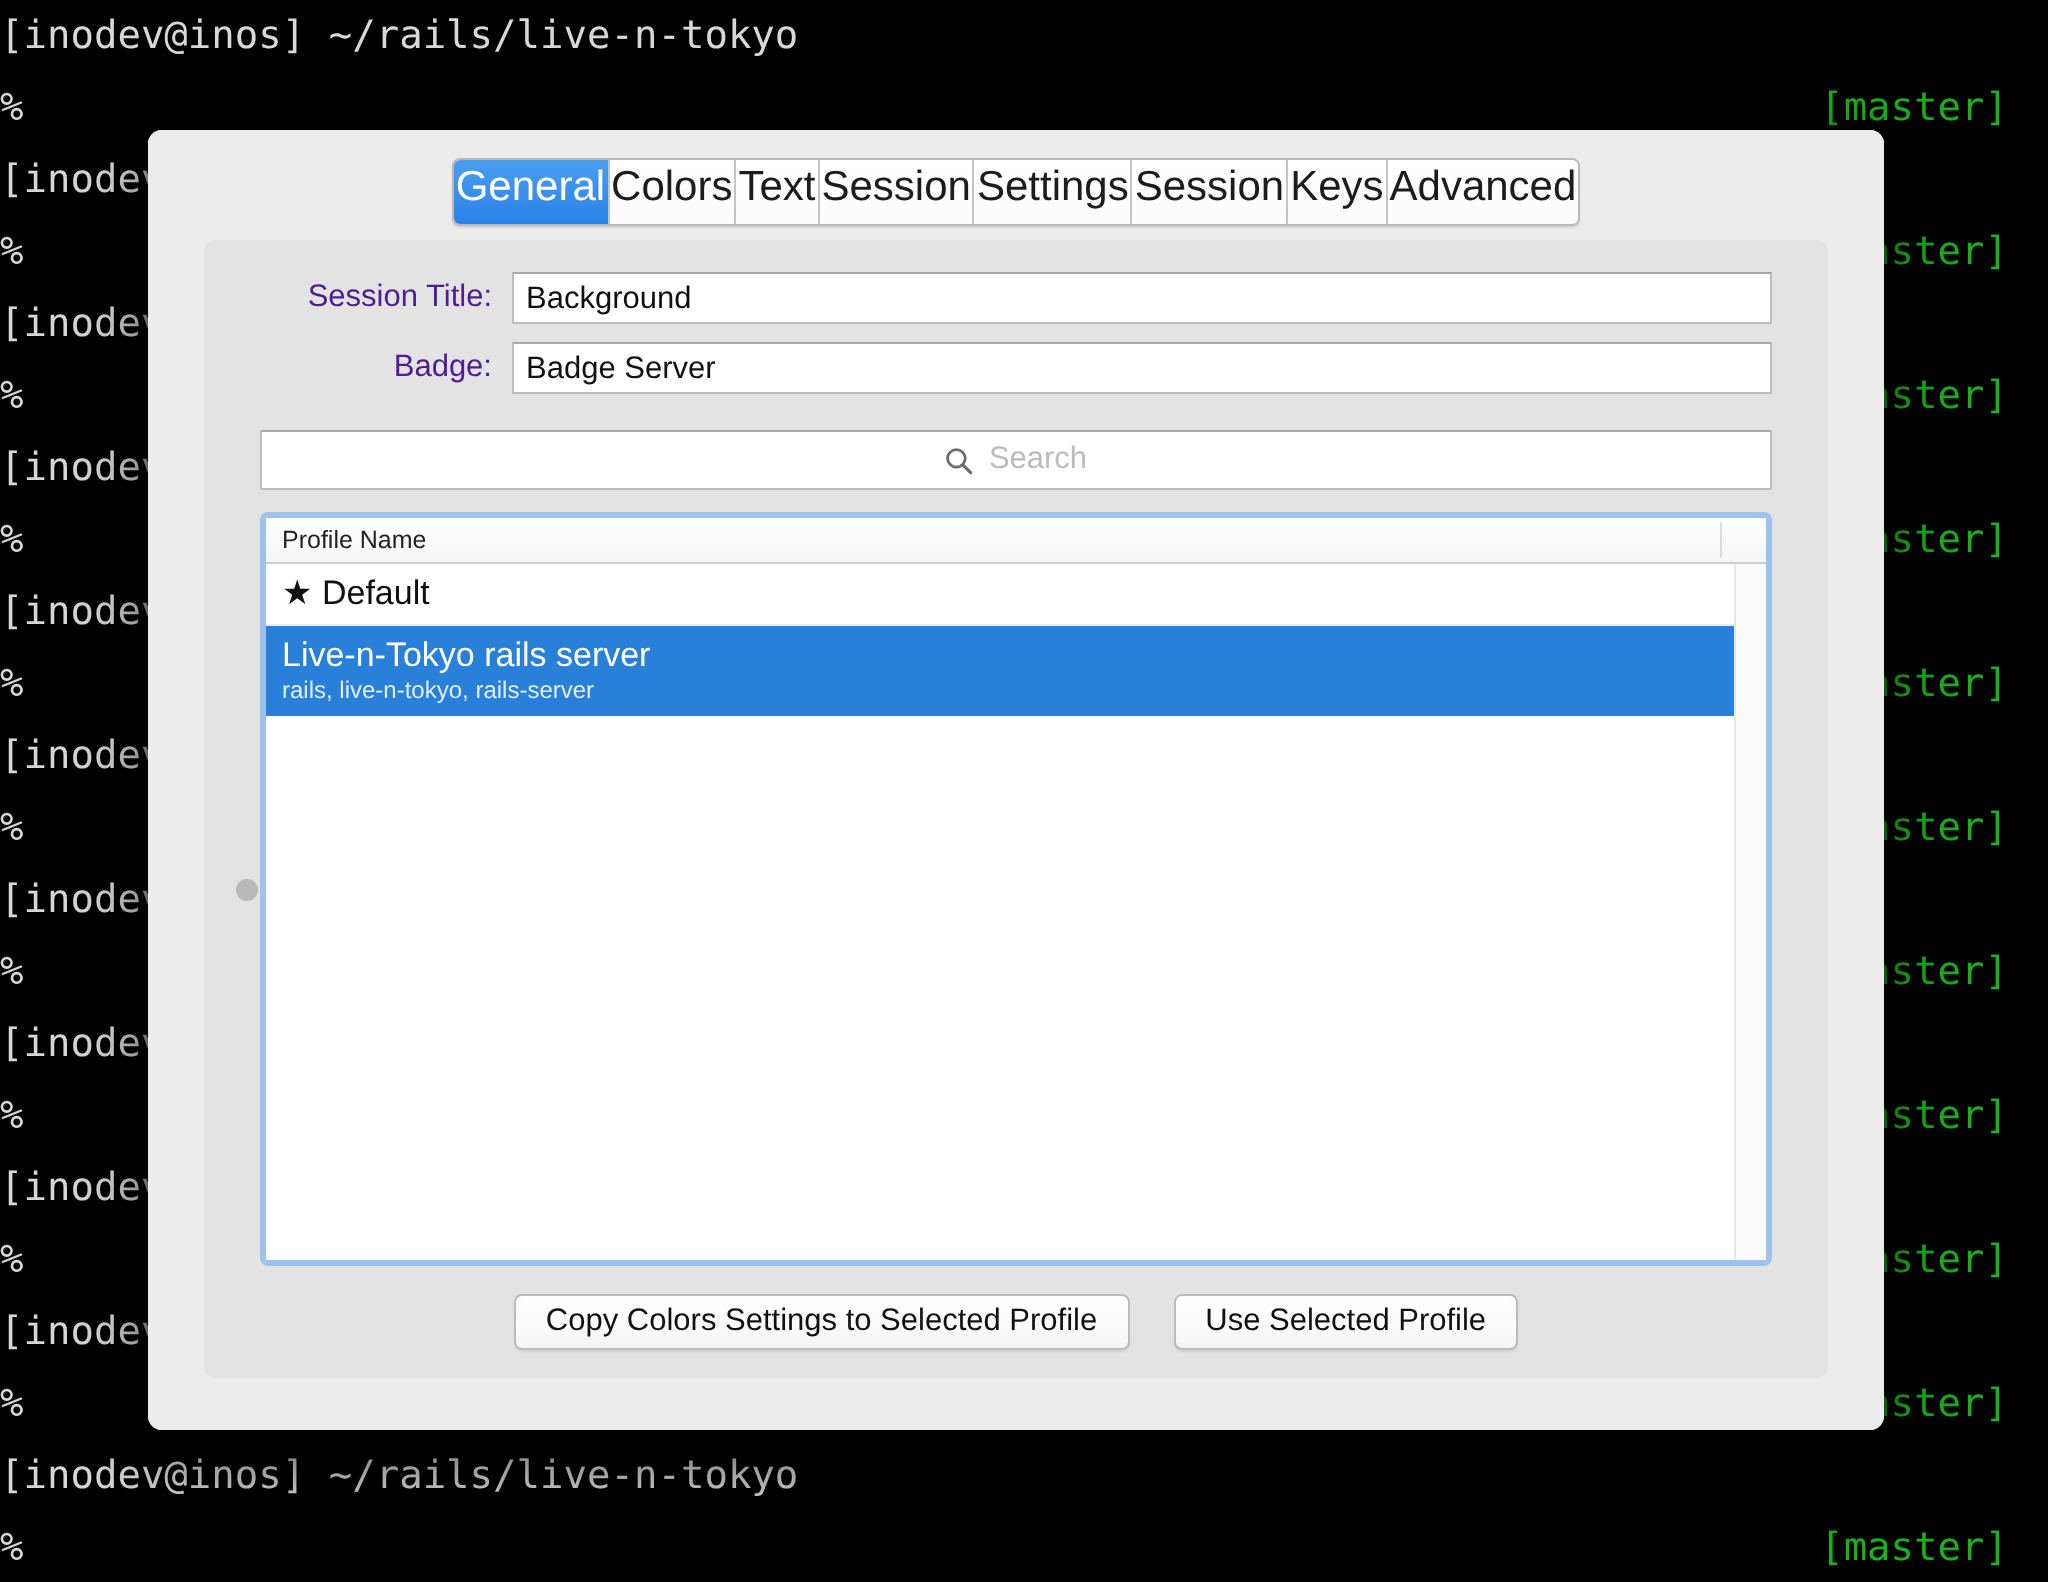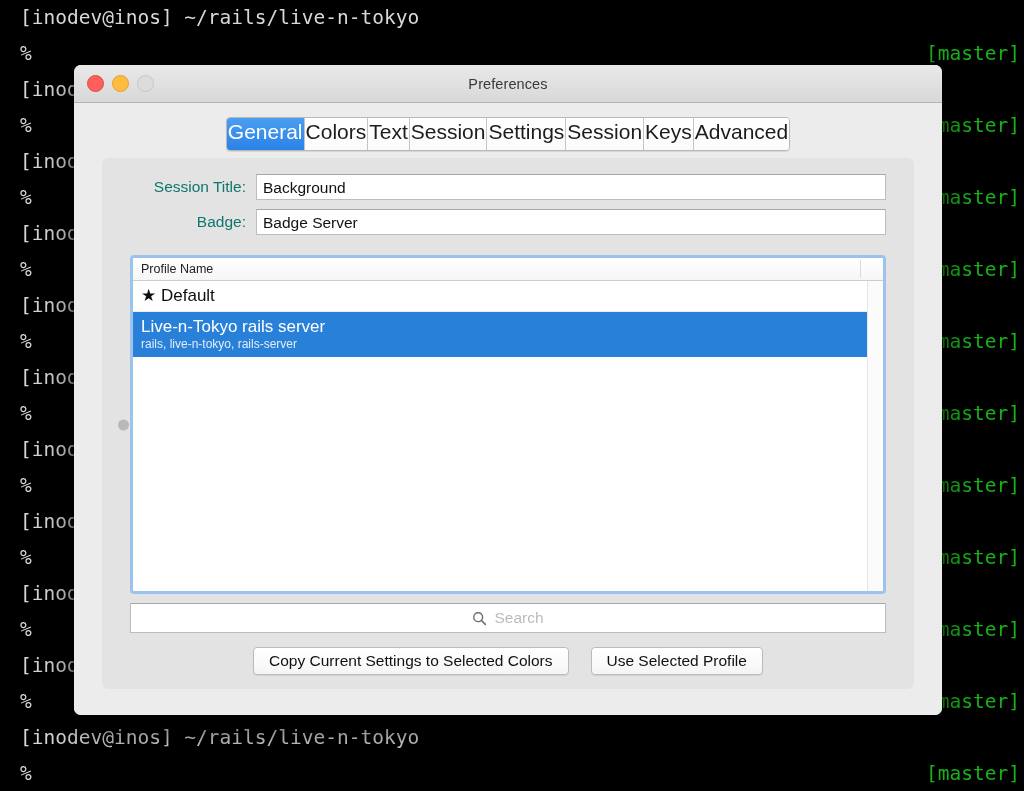--- a/index.html
+++ b/index.html
@@ -25,26 +25,26 @@
     line-height: 36px;
     padding: 0;
     box-sizing: border-box;
     overflow: hidden;
   }
   .term-line {
     position: relative;
     height: 36px;
     white-space: pre;
     color: #d8d8d8;
-    padding-left: 20px;
+    padding-left: 0;
     box-sizing: border-box;
   }
   .term-line .branch {
     position: absolute;
-    right: 4px;
+    right: 20px;
     top: 0;
     color: #19b219;
   }
 
   
   #prefs-window {
     position: absolute;
     left: 74px;
     top: 65px;
     width: 868px;
@@ -158,21 +158,21 @@
   
   .form-row {
     display: flex;
     align-items: center;
     margin-bottom: 9px;
   }
   .form-label {
     width: 126px;
     text-align: right;
     font-size: 15.5px;
-    color: #0f766e;
+    color: #4c1d95;
     padding-right: 10px;
     font-weight: 400;
     box-sizing: border-box;
   }
   .text-field {
     flex: 1 1 auto;
     height: 26px;
     background: #ffffff;
     border: 1px solid #bdbdbd;
     border-top-color: #a7a7a7;
@@ -333,28 +333,20 @@
       <div class="term-line">%<span class="branch">[master]</span></div>
       <div class="term-line">[inodev@inos] ~/rails/live-n-tokyo</div>
       <div class="term-line">%<span class="branch">[master]</span></div>
       <div class="term-line">[inodev@inos] ~/rails/live-n-tokyo</div>
       <div class="term-line">%<span class="branch">[master]</span></div>
     </div>
 </div>
 
 <div id="prefs-window">
 
-  <div id="titlebar">
-    <div id="traffic-lights">
-      <span class="light close"></span>
-      <span class="light min"></span>
-      <span class="light zoom"></span>
-    </div>
-    <div id="window-title">Preferences</div>
-  </div>
 
   <div id="window-body">
 
     <div id="tabbar">
       <div id="tabs">
         <div class="tab active">General</div>
         <div class="tab">Colors</div>
         <div class="tab">Text</div>
         <div class="tab">Session</div>
         <div class="tab">Settings</div>
@@ -371,20 +363,28 @@
       <div class="form-row">
         <div class="form-label">Session Title:</div>
         <div class="text-field">Background</div>
       </div>
 
       <div class="form-row">
         <div class="form-label">Badge:</div>
         <div class="text-field">Badge Server</div>
       </div>
 
+      <div id="search-field">
+        <svg width="15" height="15" viewBox="0 0 16 16">
+          <circle cx="6.6" cy="6.6" r="4.7" fill="none" stroke="#6d6d6d" stroke-width="1.5"></circle>
+          <line x1="10.1" y1="10.1" x2="14.2" y2="14.2" stroke="#6d6d6d" stroke-width="1.7" stroke-linecap="round"></line>
+        </svg>
+        <span id="search-placeholder">Search</span>
+      </div>
+
       <div id="profile-list-wrap">
         <div id="drawer-handle"></div>
 
         <div id="list-header">
           <span>Profile Name</span>
           <span id="list-header-divider"></span>
         </div>
 
         <div id="list-rows">
           <div class="list-row">
@@ -396,28 +396,20 @@
 
           <div class="list-row selected">
             <div class="row-title">Live-n-Tokyo rails server</div>
             <div class="row-tags">rails, live-n-tokyo, rails-server</div>
           </div>
 
           <div id="list-scroll-col"></div>
         </div>
       </div>
 
-      <div id="search-field">
-        <svg width="15" height="15" viewBox="0 0 16 16">
-          <circle cx="6.6" cy="6.6" r="4.7" fill="none" stroke="#6d6d6d" stroke-width="1.5"></circle>
-          <line x1="10.1" y1="10.1" x2="14.2" y2="14.2" stroke="#6d6d6d" stroke-width="1.7" stroke-linecap="round"></line>
-        </svg>
-        <span id="search-placeholder">Search</span>
-      </div>
-
       <div id="button-row">
-        <div class="push-button">Copy Current Settings to Selected Colors</div>
+        <div class="push-button">Copy Colors Settings to Selected Profile</div>
         <div class="push-button">Use Selected Profile</div>
       </div>
 
     </div>
   </div>
 </div>
 
 </body></html>

